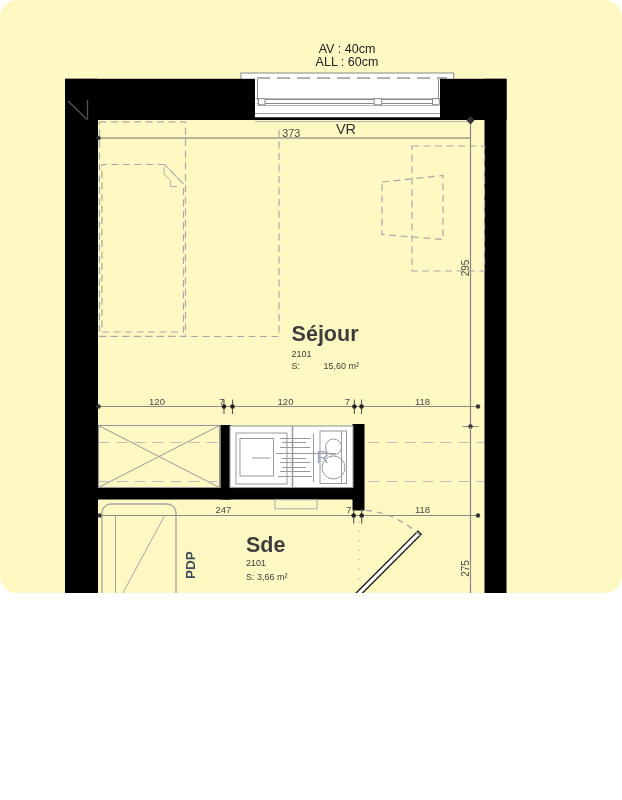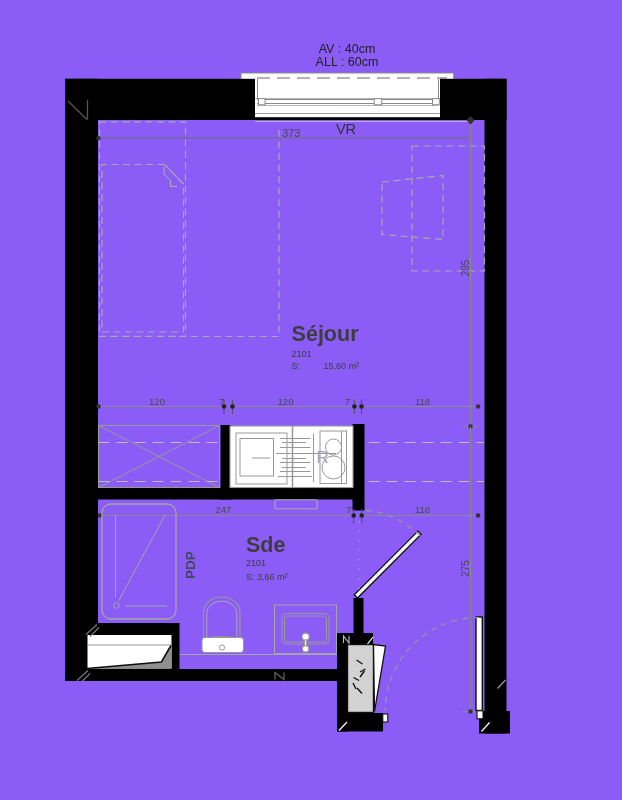--- a/index.html
+++ b/index.html
@@ -1,16 +1,16 @@
 <!DOCTYPE html>
 <html><head>
 <meta charset="utf-8">
 <style>
   html,body{margin:0;padding:0;background:#fff;}
-  .wrap{width:622px;height:800px;position:relative;overflow:hidden;background:#8b5cf6;}
+  .wrap{width:622px;height:593px;position:relative;overflow:hidden;background:#fef9c3;border-radius:17px;}
   svg{display:block;}
   text{font-family:"Liberation Sans", sans-serif;}
 </style>
 </head>
 <body>
 <div class="wrap">
 <svg width="622" height="800" viewBox="0 0 622 800" fill="none">
 
 <g>
 <text x="347" y="53" font-size="12.5" fill="#222" text-anchor="middle">AV : 40cm</text>

